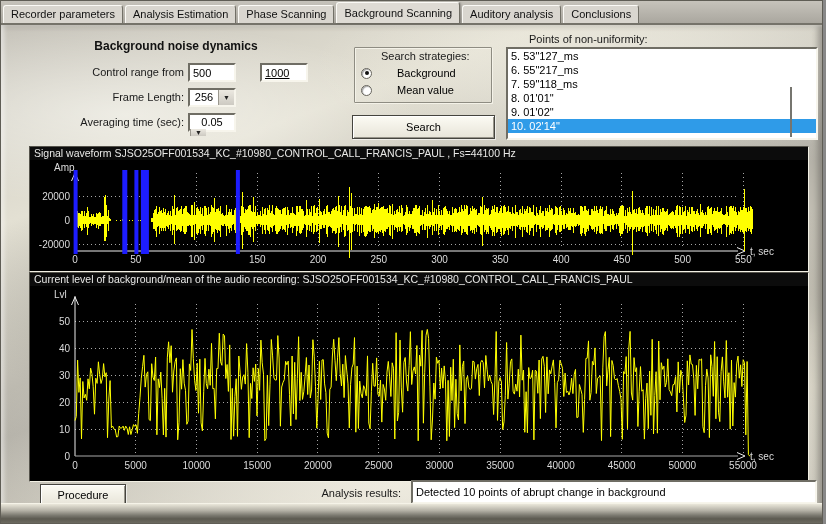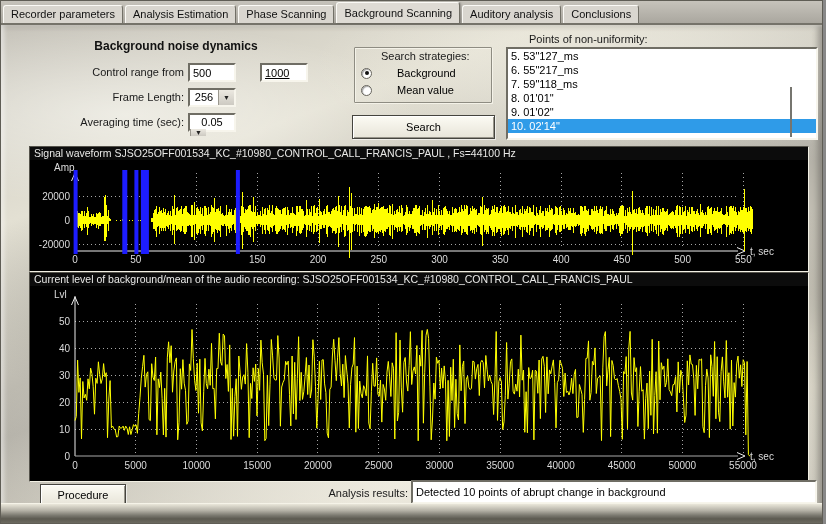--- a/index.html
+++ b/index.html
@@ -222,18 +222,18 @@
           <text x="40" y="119.5" class="tick" text-anchor="end">20</text>
           <text x="40" y="92.5" class="tick" text-anchor="end">30</text>
           <text x="40" y="65.5" class="tick" text-anchor="end">40</text>
           <text x="40" y="38.5" class="tick" text-anchor="end">50</text>
           <text x="24" y="12" class="tick" text-anchor="start">Lvl</text>
           <text x="720" y="174" class="tick" text-anchor="start">t, sec</text>
         </svg>
     </div>
 
     <div class="abs btn3d" style="left:39px;top:459px;width:86px;height:22px;">Procedure</div>
-    <div class="abs lbl rlbl" style="left:300px;top:462px;width:107px;text-align:right;">Analysis results:</div>
+    <div class="abs lbl rlbl" style="left:293px;top:462px;width:107px;text-align:right;">Analysis results:</div>
     <input class="abs tb" style="left: 410px; top: 455px; width: 406px; height: 24px;" readonly="" value="Detected 10 points of abrupt change in background">
 
     <div class="bottom-strip"></div>
   </div>
 </div>
 
 </body></html>

